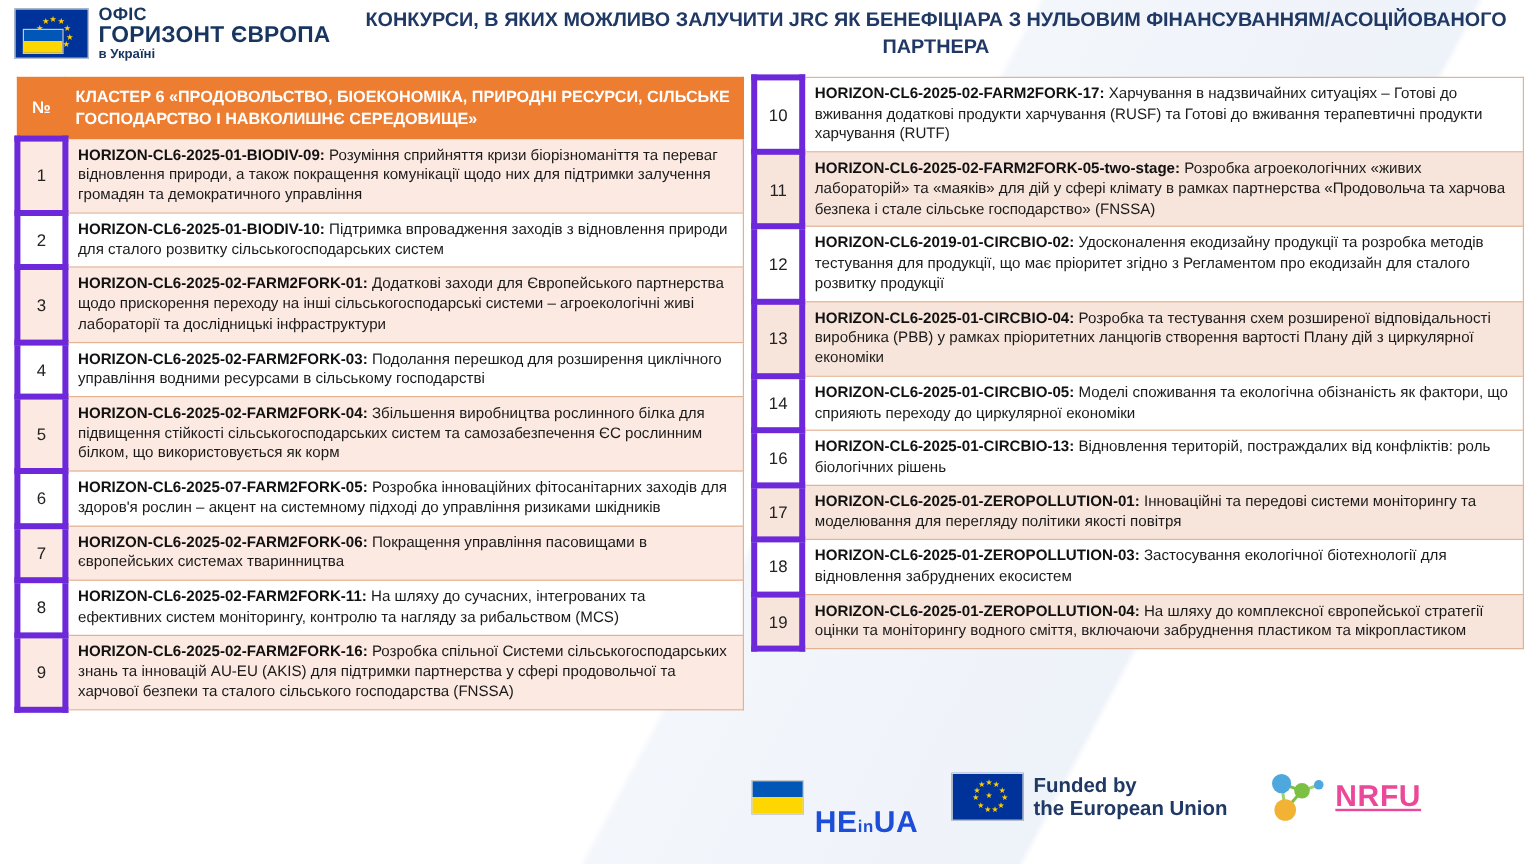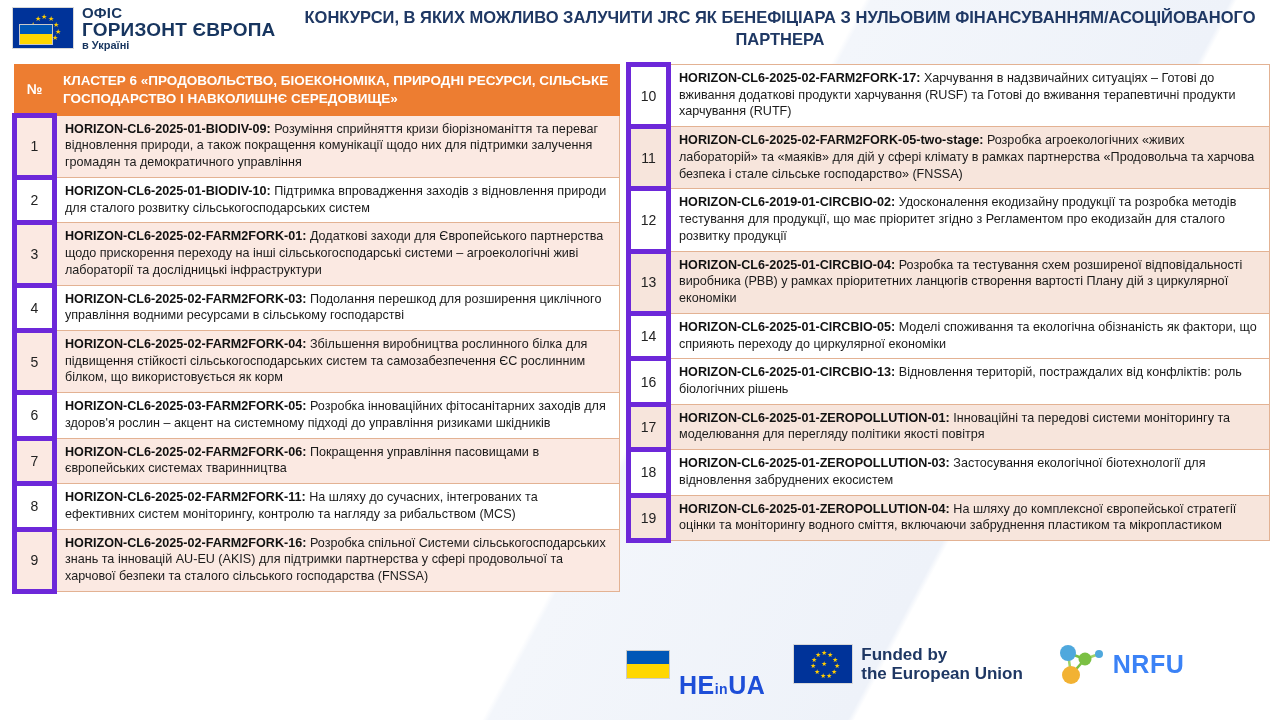--- a/index.html
+++ b/index.html
@@ -113,21 +113,21 @@
     display: flex; align-items: center; gap: 8px;
   }
   .funded .euf {
     width: 60px; height: 40px; background: #003399; position: relative; border: 1px solid #d8d8d8;
   }
   .funded .euf .stars { position: absolute; left: 50%; top: 50%; width: 28px; height: 28px; transform: translate(-50%,-50%); }
   .funded .euf .stars span { position: absolute; color: #FFCC00; font-size: 6.5px; line-height: 6.5px; }
   .funded .ftxt { font-size: 17px; font-weight: bold; color: #1F3864; line-height: 1.12; }
   .nrfu { display: flex; align-items: center; gap: 6px; }
   .nrfu svg { display: block; }
-  .nrfu .ntxt { font-size: 25px; font-weight: bold; color: #3b82f6; letter-spacing: .5px; }
+  .nrfu .ntxt { font-size: 25px; font-weight: bold; color: #ec4899; letter-spacing: .5px; text-decoration: underline; }
 </style>
 </head>
 <body>
 
 <div id="slide">
   <div class="layer">
 
     <div class="header">
       <div class="logo-block">
         <div class="eu-flag">
@@ -180,21 +180,21 @@
         <tr class="r-even">
           <td class="num">4</td>
           <td class="cell"><b>HORIZON-CL6-2025-02-FARM2FORK-03:</b><span> Подолання перешкод для розширення циклічного управління водними ресурсами в сільському господарстві</span></td>
         </tr>
         <tr class="r-odd">
           <td class="num">5</td>
           <td class="cell"><b>HORIZON-CL6-2025-02-FARM2FORK-04:</b><span> Збільшення виробництва рослинного білка для підвищення стійкості сільськогосподарських систем та самозабезпечення ЄС рослинним білком, що використовується як корм</span></td>
         </tr>
         <tr class="r-even">
           <td class="num">6</td>
-          <td class="cell"><b>HORIZON-CL6-2025-03-FARM2FORK-05:</b><span> Розробка інноваційних фітосанітарних заходів для здоров'я рослин – акцент на системному підході до управління ризиками шкідників</span></td>
+          <td class="cell"><b>HORIZON-CL6-2025-07-FARM2FORK-05:</b><span> Розробка інноваційних фітосанітарних заходів для здоров'я рослин – акцент на системному підході до управління ризиками шкідників</span></td>
         </tr>
         <tr class="r-odd">
           <td class="num">7</td>
           <td class="cell"><b>HORIZON-CL6-2025-02-FARM2FORK-06:</b><span> Покращення управління пасовищами в європейських системах тваринництва</span></td>
         </tr>
         <tr class="r-even">
           <td class="num">8</td>
           <td class="cell"><b>HORIZON-CL6-2025-02-FARM2FORK-11:</b><span> На шляху до сучасних, інтегрованих та ефективних систем моніторингу, контролю та нагляду за рибальством (MCS)</span></td>
         </tr>
         <tr class="r-odd">

